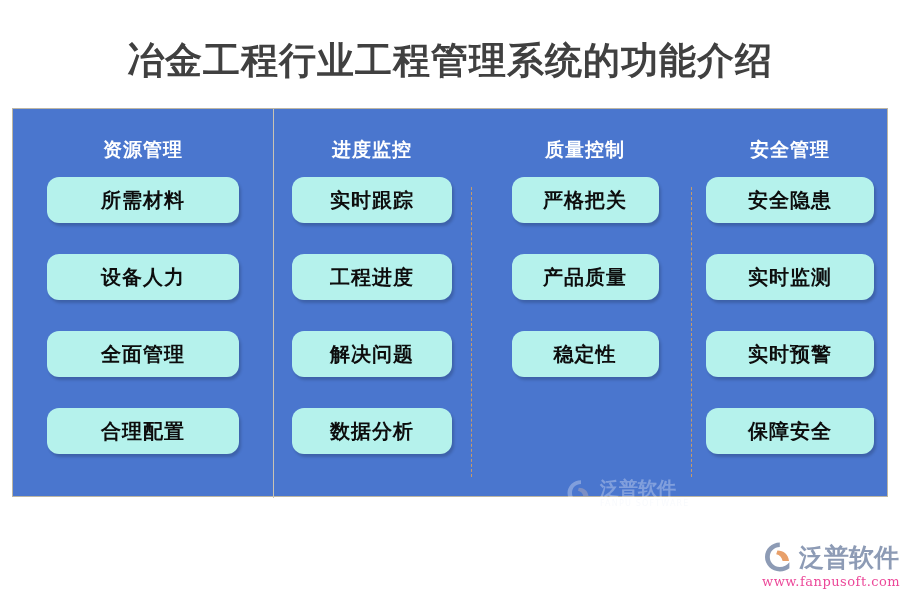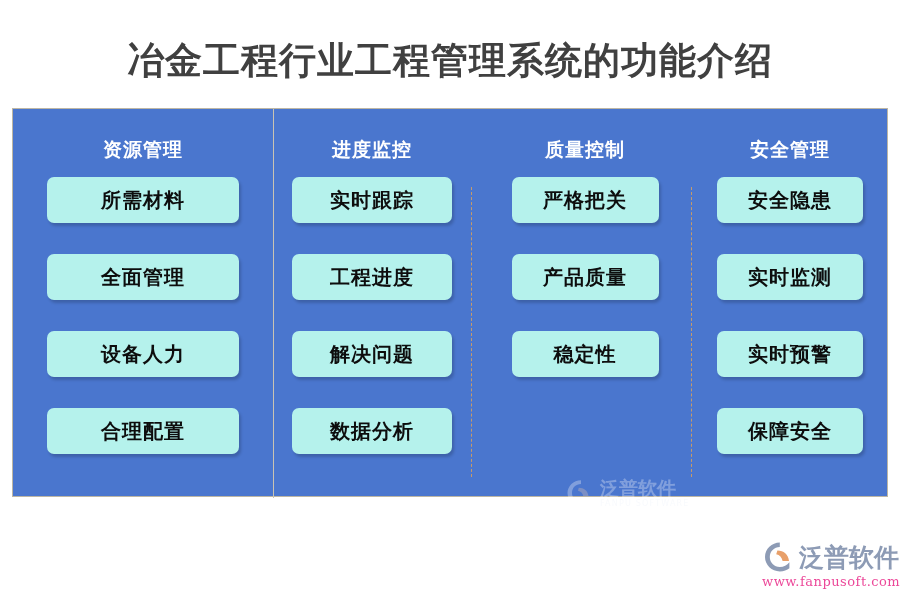--- a/index.html
+++ b/index.html
@@ -82,39 +82,39 @@
     position: absolute;
     top: 68px;
     left: 0;
     width: 100%;
   }
   .item-box {
     box-sizing: border-box;
     height: 46px;
     margin: 0 auto 31px auto;
     background: #b5f2ec;
-    border-radius: 7px;
+    border-radius: 12px;
     box-shadow: 2px 3px 3px rgba(0,0,0,0.18);
     display: flex;
     align-items: center;
     justify-content: center;
     color: #0d0d0d;
     font-size: 20px;
     font-weight: bold;
     font-family: "DejaVu Serif", "Liberation Serif", serif;
     letter-spacing: 1px;
     white-space: nowrap;
   }
   .item-box:last-child { margin-bottom: 0; }
 
   
   .col1 .item-box { width: 192px; }
   .col2 .item-box { width: 160px; }
   .col3 .item-box { width: 147px; }
-  .col4 .item-box { width: 146px; }
+  .col4 .item-box { width: 168px; }
 
   
   .watermark {
     position: absolute;
     left: 553px;
     top: 362px;
     width: 160px;
     height: 44px;
     opacity: 0.30;
     pointer-events: none;
@@ -195,22 +195,22 @@
 <div class="panel">
 
   <div class="divider-solid" style="left:260px;"></div>
   <div class="divider-dashed" style="left:458px;"></div>
   <div class="divider-dashed" style="left:678px;"></div>
 
   <div class="column col1" style="left:0px; width:260px;">
     <div class="col-header">资源管理</div>
     <div class="items">
       <div class="item-box">所需材料</div>
+      <div class="item-box">设备人力</div>
       <div class="item-box">全面管理</div>
-      <div class="item-box">设备人力</div>
       <div class="item-box">合理配置</div>
     </div>
   </div>
 
   <div class="column col2" style="left:260px; width:198px;">
     <div class="col-header">进度监控</div>
     <div class="items">
       <div class="item-box">实时跟踪</div>
       <div class="item-box">工程进度</div>
       <div class="item-box">解决问题</div>

